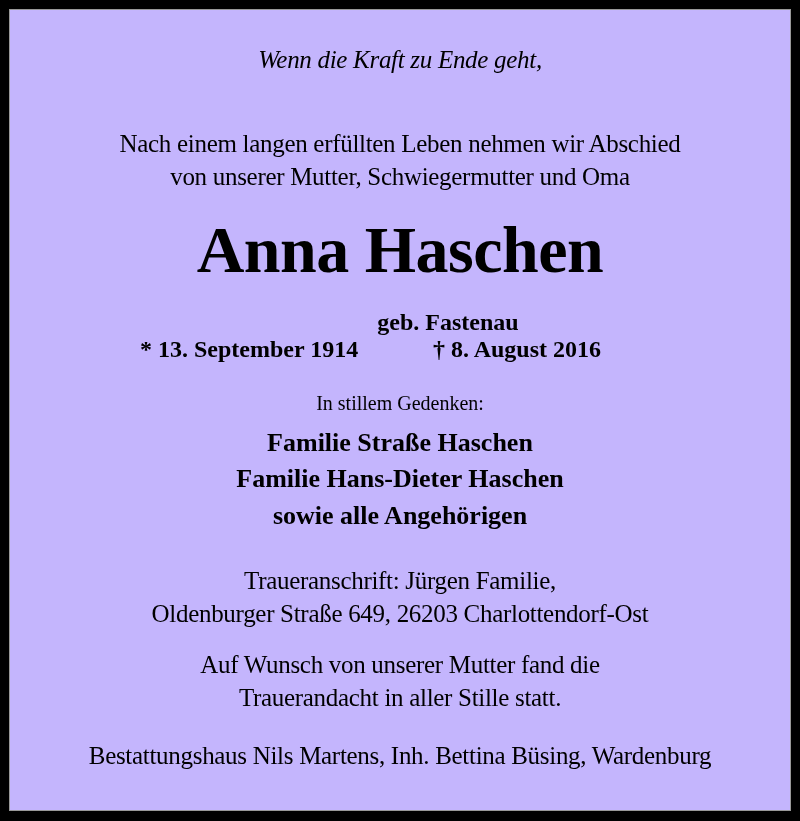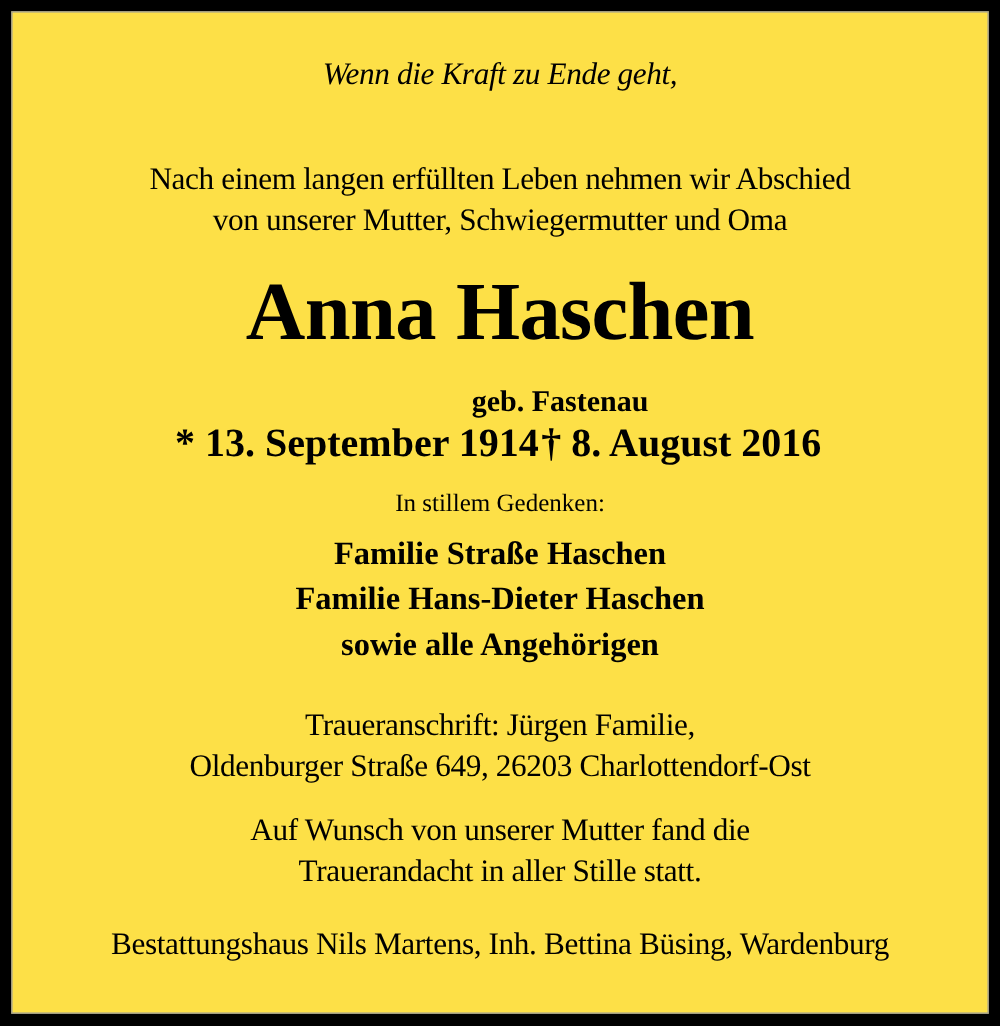--- a/index.html
+++ b/index.html
@@ -1,27 +1,27 @@
 <!DOCTYPE html>
 <html><head>
   <meta charset="utf-8">
   <style>
     html, body { margin: 0; padding: 0; }
     body { width: 800px; height: 821px; background: #000; position: relative; overflow: hidden; }
     .card {
       position: absolute; left: 9px; top: 9px; width: 782px; height: 802px;
-      background: #fde047; box-shadow: inset 0 0 0 1px #999;
+      background: #c4b5fd; box-shadow: inset 0 0 0 1px #999;
       font-family: "Liberation Serif", "DejaVu Serif", serif; color: #000;
     }
     .line { position: absolute; left: 0; width: 782px; text-align: center; white-space: nowrap; }
     .motto { font-style: italic; font-size: 25px; letter-spacing: -0.3px; }
     .intro { font-size: 25px; letter-spacing: -0.3px; }
     .name { font-weight: bold; font-size: 66px; letter-spacing: -0.5px; }
     .bold22 { font-weight: bold; font-size: 24px; margin-left: 48px; }
-    .dates { font-weight: bold; font-size: 32px; }
+    .dates { font-weight: bold; font-size: 24px; }
     .dates span { position: absolute; top: 0; }
     .reg24 { font-size: 20px; }
     .fam { font-weight: bold; font-size: 26px; }
     .reg25 { font-size: 25px; letter-spacing: -0.3px; }
     .footer { font-size: 25px; letter-spacing: -0.3px; }
   </style>
 </head>
 <body>
 
 <div class="card">

